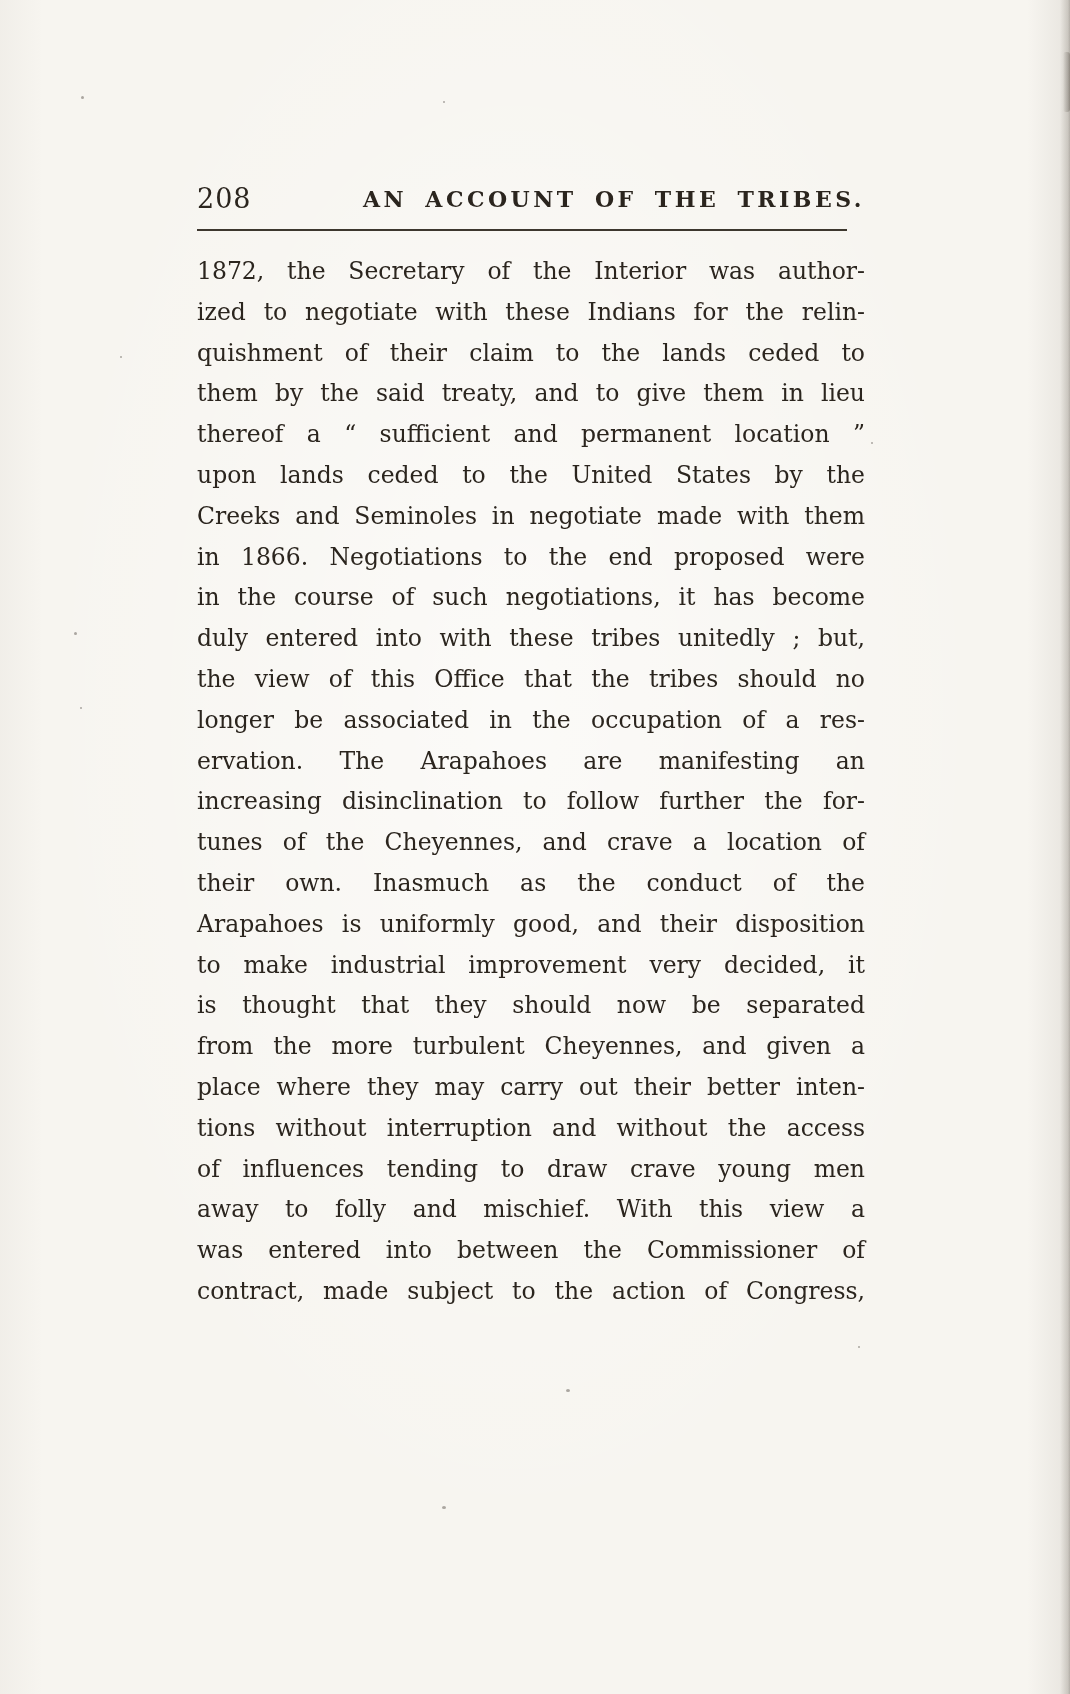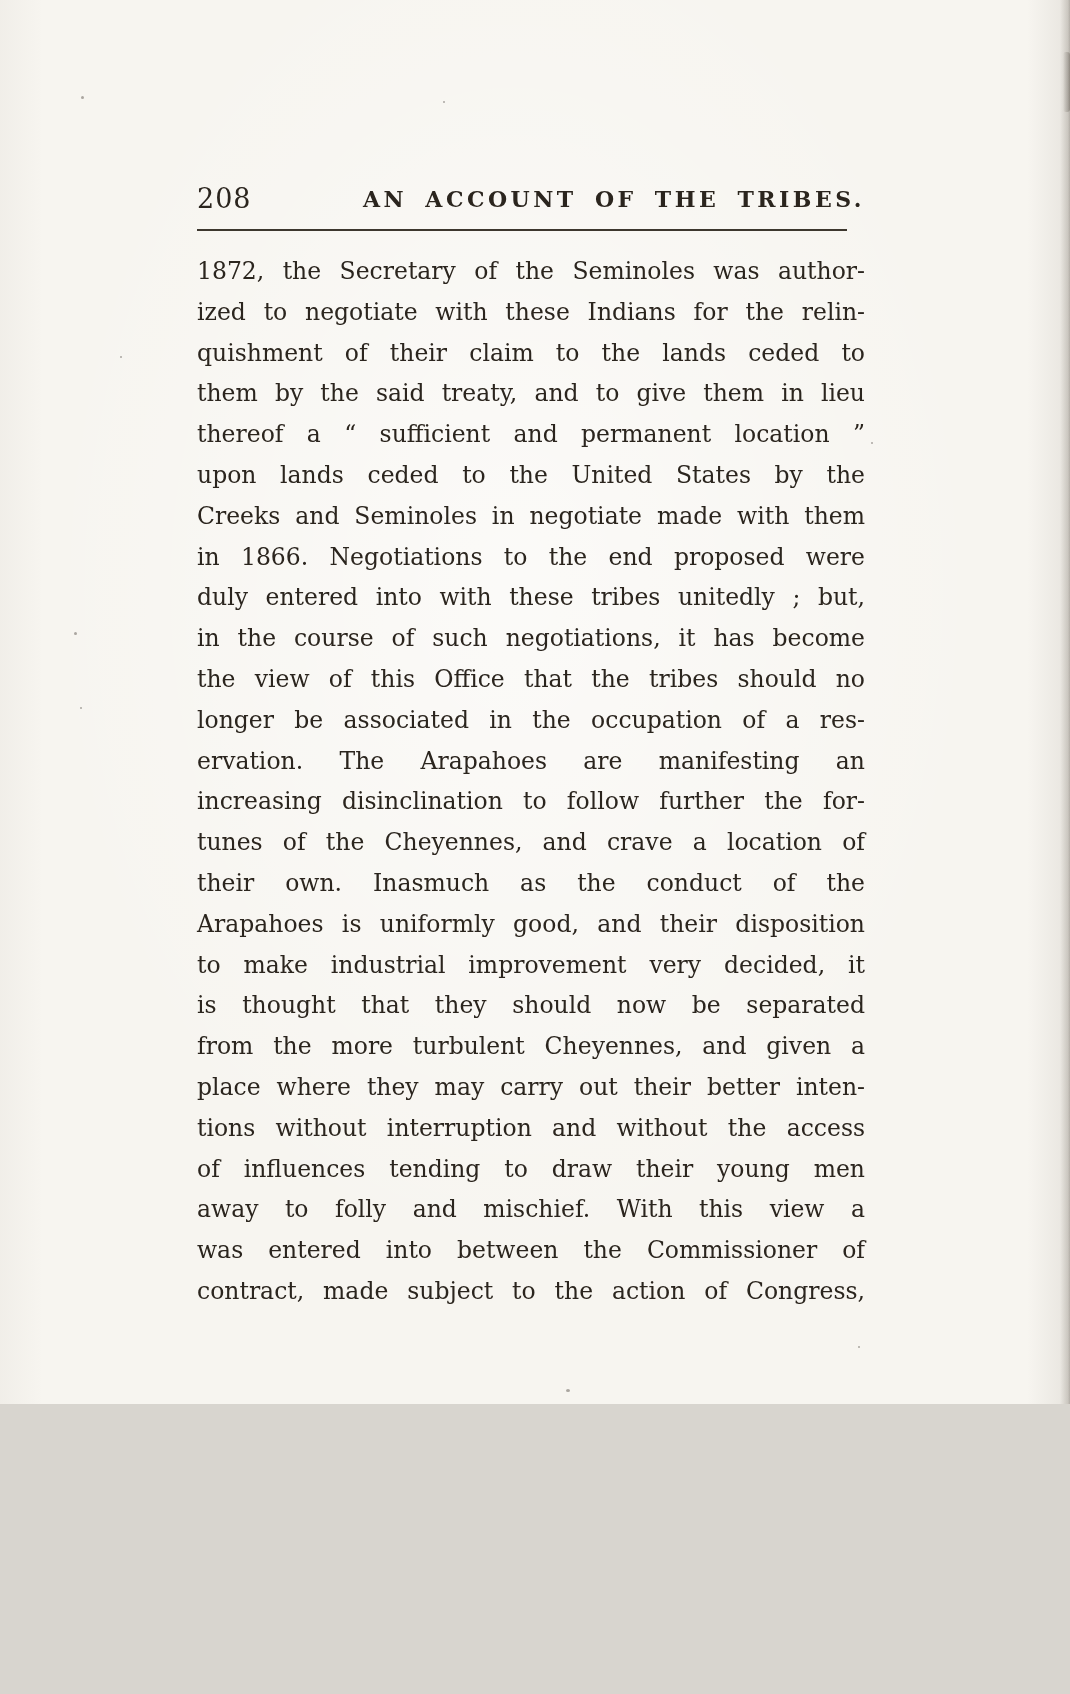--- a/index.html
+++ b/index.html
@@ -3,21 +3,21 @@
 <meta charset="utf-8">
 <style>
   html, body {
     margin: 0;
     padding: 0;
     background: #d8d5cf;
   }
   .page {
     position: relative;
     width: 1070px;
-    height: 1404px;
+    height: 1694px;
     background:
       radial-gradient(ellipse at 48% 42%, rgba(255,255,255,0.55) 0%, rgba(255,255,255,0) 60%),
       linear-gradient(to right, rgba(120,110,95,0.05) 0%, rgba(0,0,0,0) 4%, rgba(0,0,0,0) 96%, rgba(90,80,65,0.10) 100%),
       #f7f5f0;
     overflow: hidden;
     font-family: "DejaVu Serif", "Liberation Serif", serif;
     color: #2b251e;
   }
   .header {
     position: absolute;
@@ -107,43 +107,43 @@
 <div class="page">
 
   <div class="header">
     <span class="pagenum">208</span>
     <span class="running-title">AN ACCOUNT OF THE TRIBES.</span>
   </div>
 
   <div class="rule"></div>
 
   <div class="body-text">
-      <div class="line">1872, the Secretary of the Seminoles was author-</div>
+      <div class="line">1872, the Secretary of the Interior was author-</div>
       <div class="line">ized to negotiate with these Indians for the relin-</div>
       <div class="line">quishment of their claim to the lands ceded to</div>
       <div class="line">them by the said treaty, and to give them in lieu</div>
       <div class="line">thereof a “ sufficient and permanent location ”</div>
       <div class="line">upon lands ceded to the United States by the</div>
       <div class="line">Creeks and Seminoles in negotiate made with them</div>
       <div class="line">in 1866. Negotiations to the end proposed were</div>
+      <div class="line">in the course of such negotiations, it has become</div>
       <div class="line">duly entered into with these tribes unitedly ; but,</div>
-      <div class="line">in the course of such negotiations, it has become</div>
       <div class="line">the view of this Office that the tribes should no</div>
       <div class="line">longer be associated in the occupation of a res-</div>
       <div class="line">ervation. The Arapahoes are manifesting an</div>
       <div class="line">increasing disinclination to follow further the for-</div>
       <div class="line">tunes of the Cheyennes, and crave a location of</div>
       <div class="line">their own. Inasmuch as the conduct of the</div>
       <div class="line">Arapahoes is uniformly good, and their disposition</div>
       <div class="line">to make industrial improvement very decided, it</div>
       <div class="line">is thought that they should now be separated</div>
       <div class="line">from the more turbulent Cheyennes, and given a</div>
       <div class="line">place where they may carry out their better inten-</div>
       <div class="line">tions without interruption and without the access</div>
-      <div class="line">of influences tending to draw their young men</div>
+      <div class="line">of influences tending to draw crave young men</div>
       <div class="line">away to folly and mischief. With this view a</div>
       <div class="line">was entered into between the Commissioner of</div>
       <div class="line">contract, made subject to the action of Congress,</div>
     </div>
 
   <div class="edge-shadow"></div>
   <div class="corner-mark-tr"></div>
 
   <div class="speck s1"></div>
   <div class="speck s2"></div>

